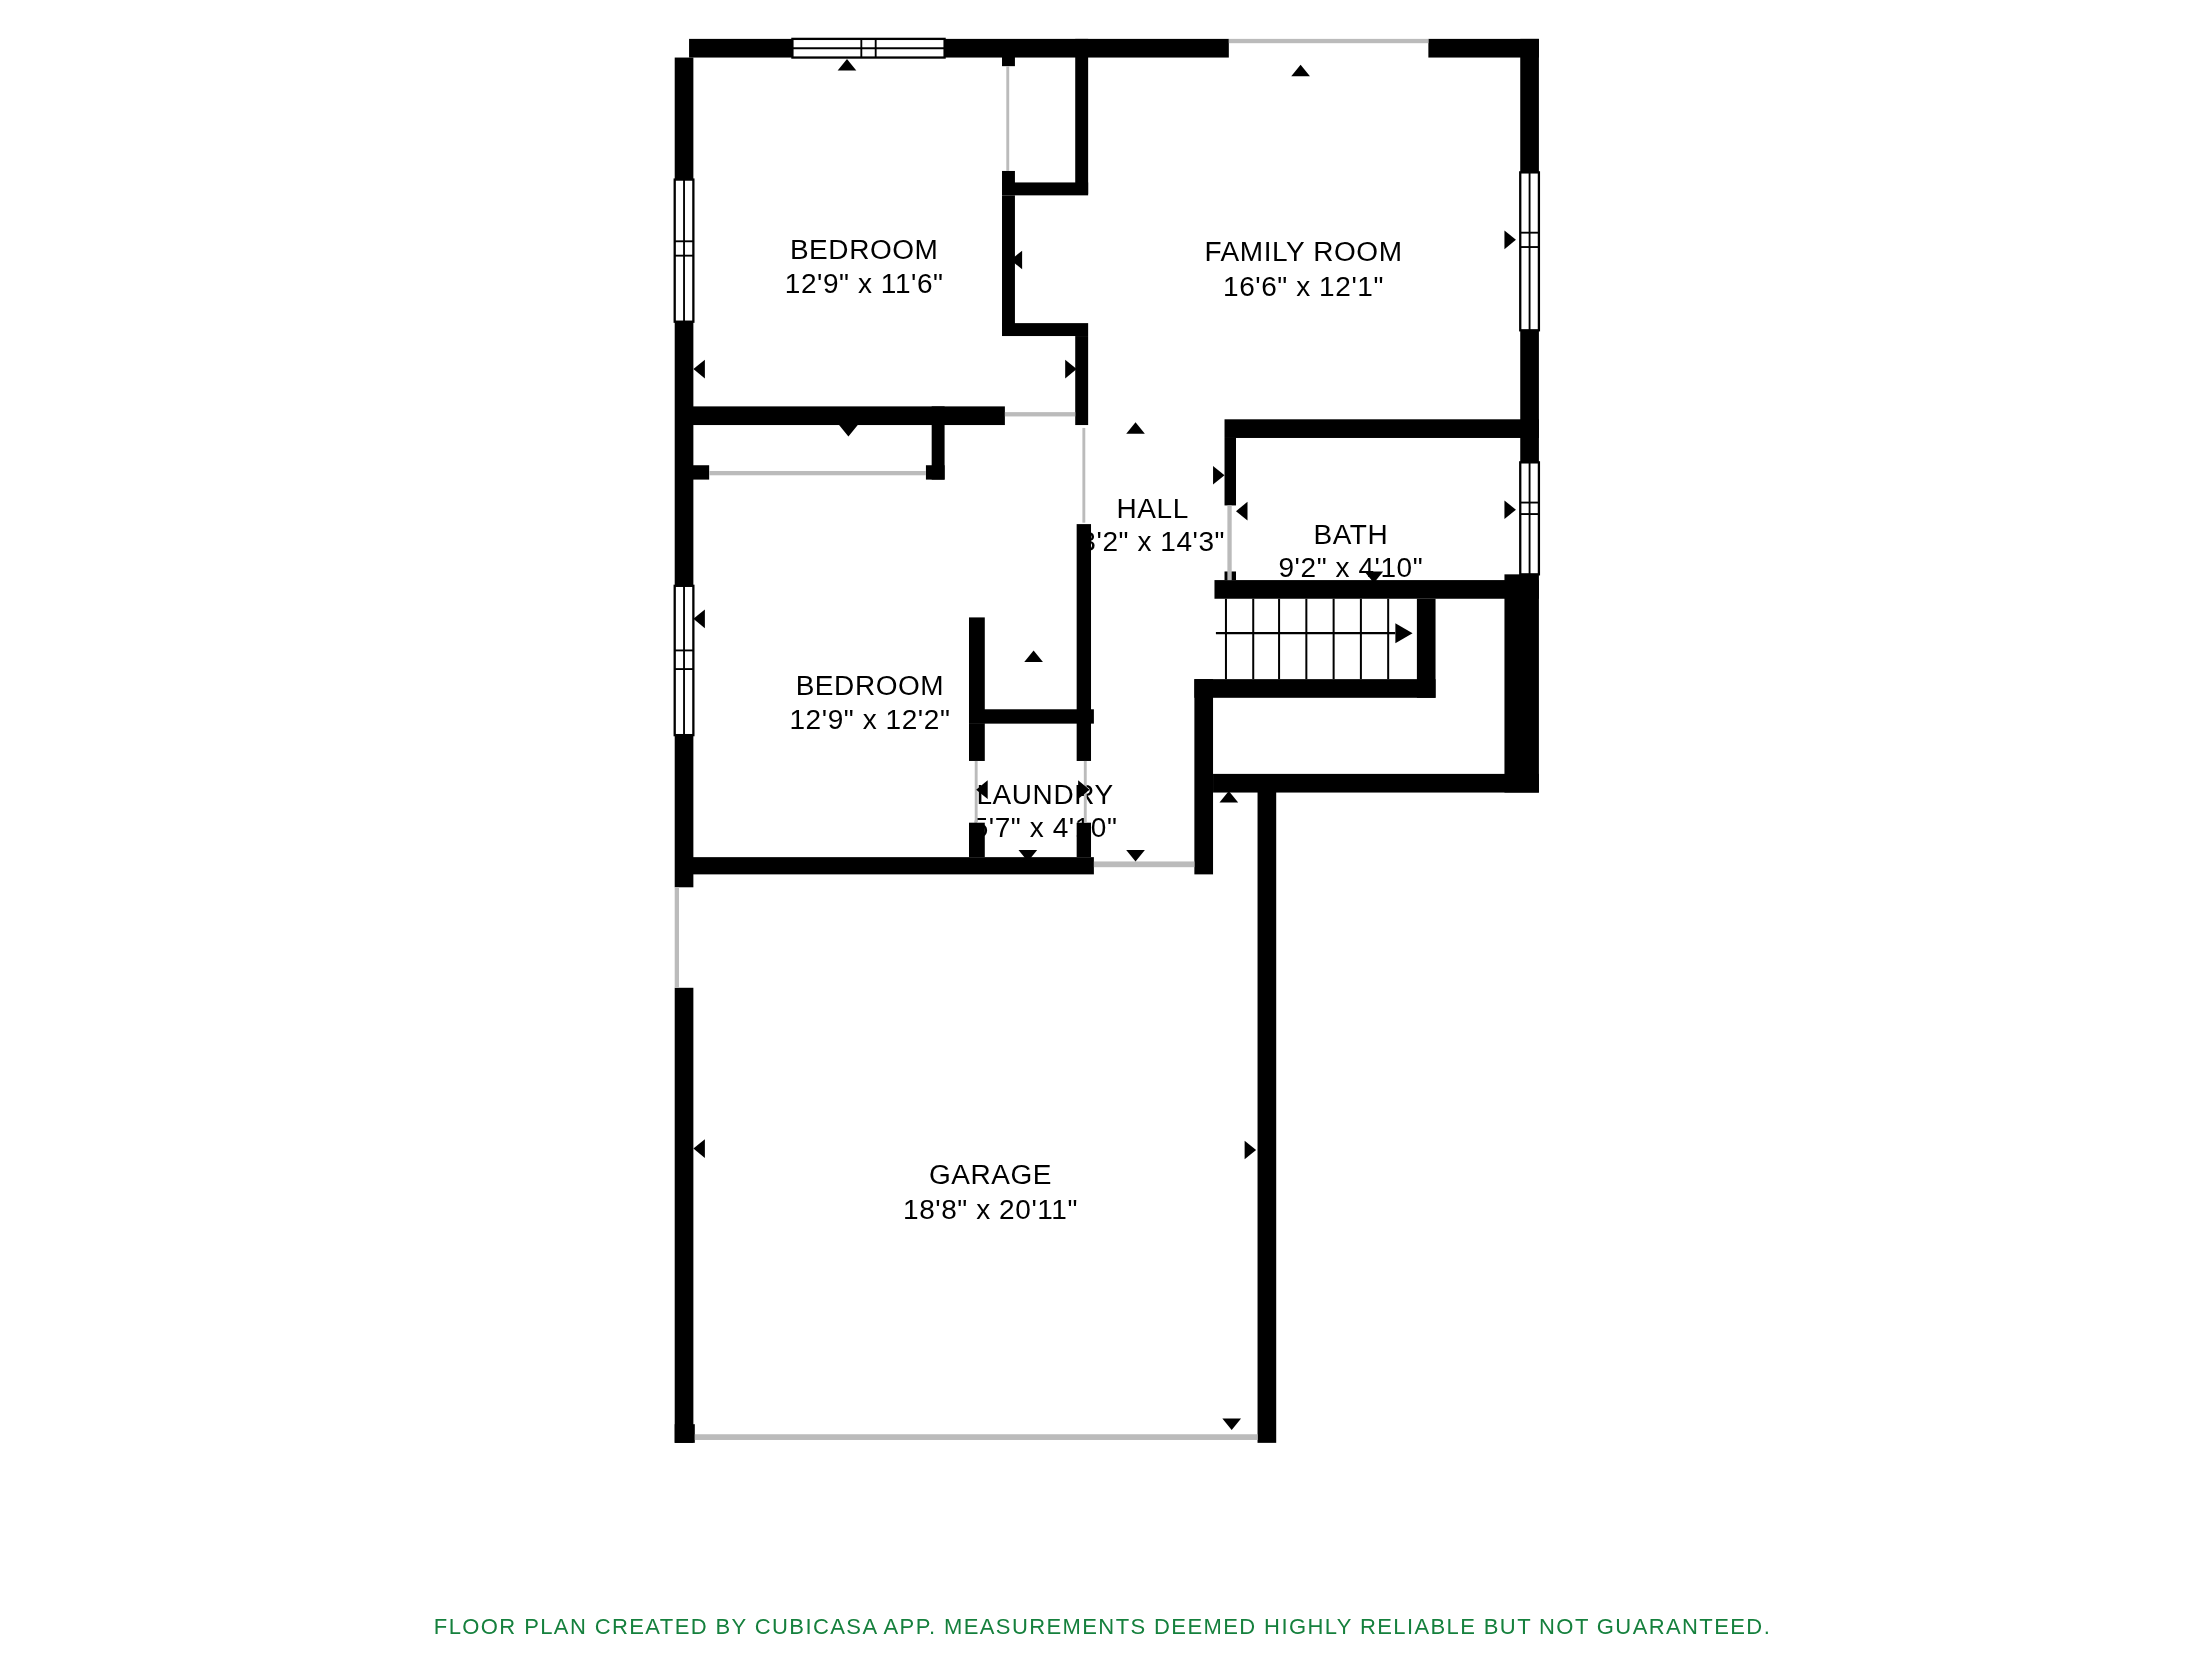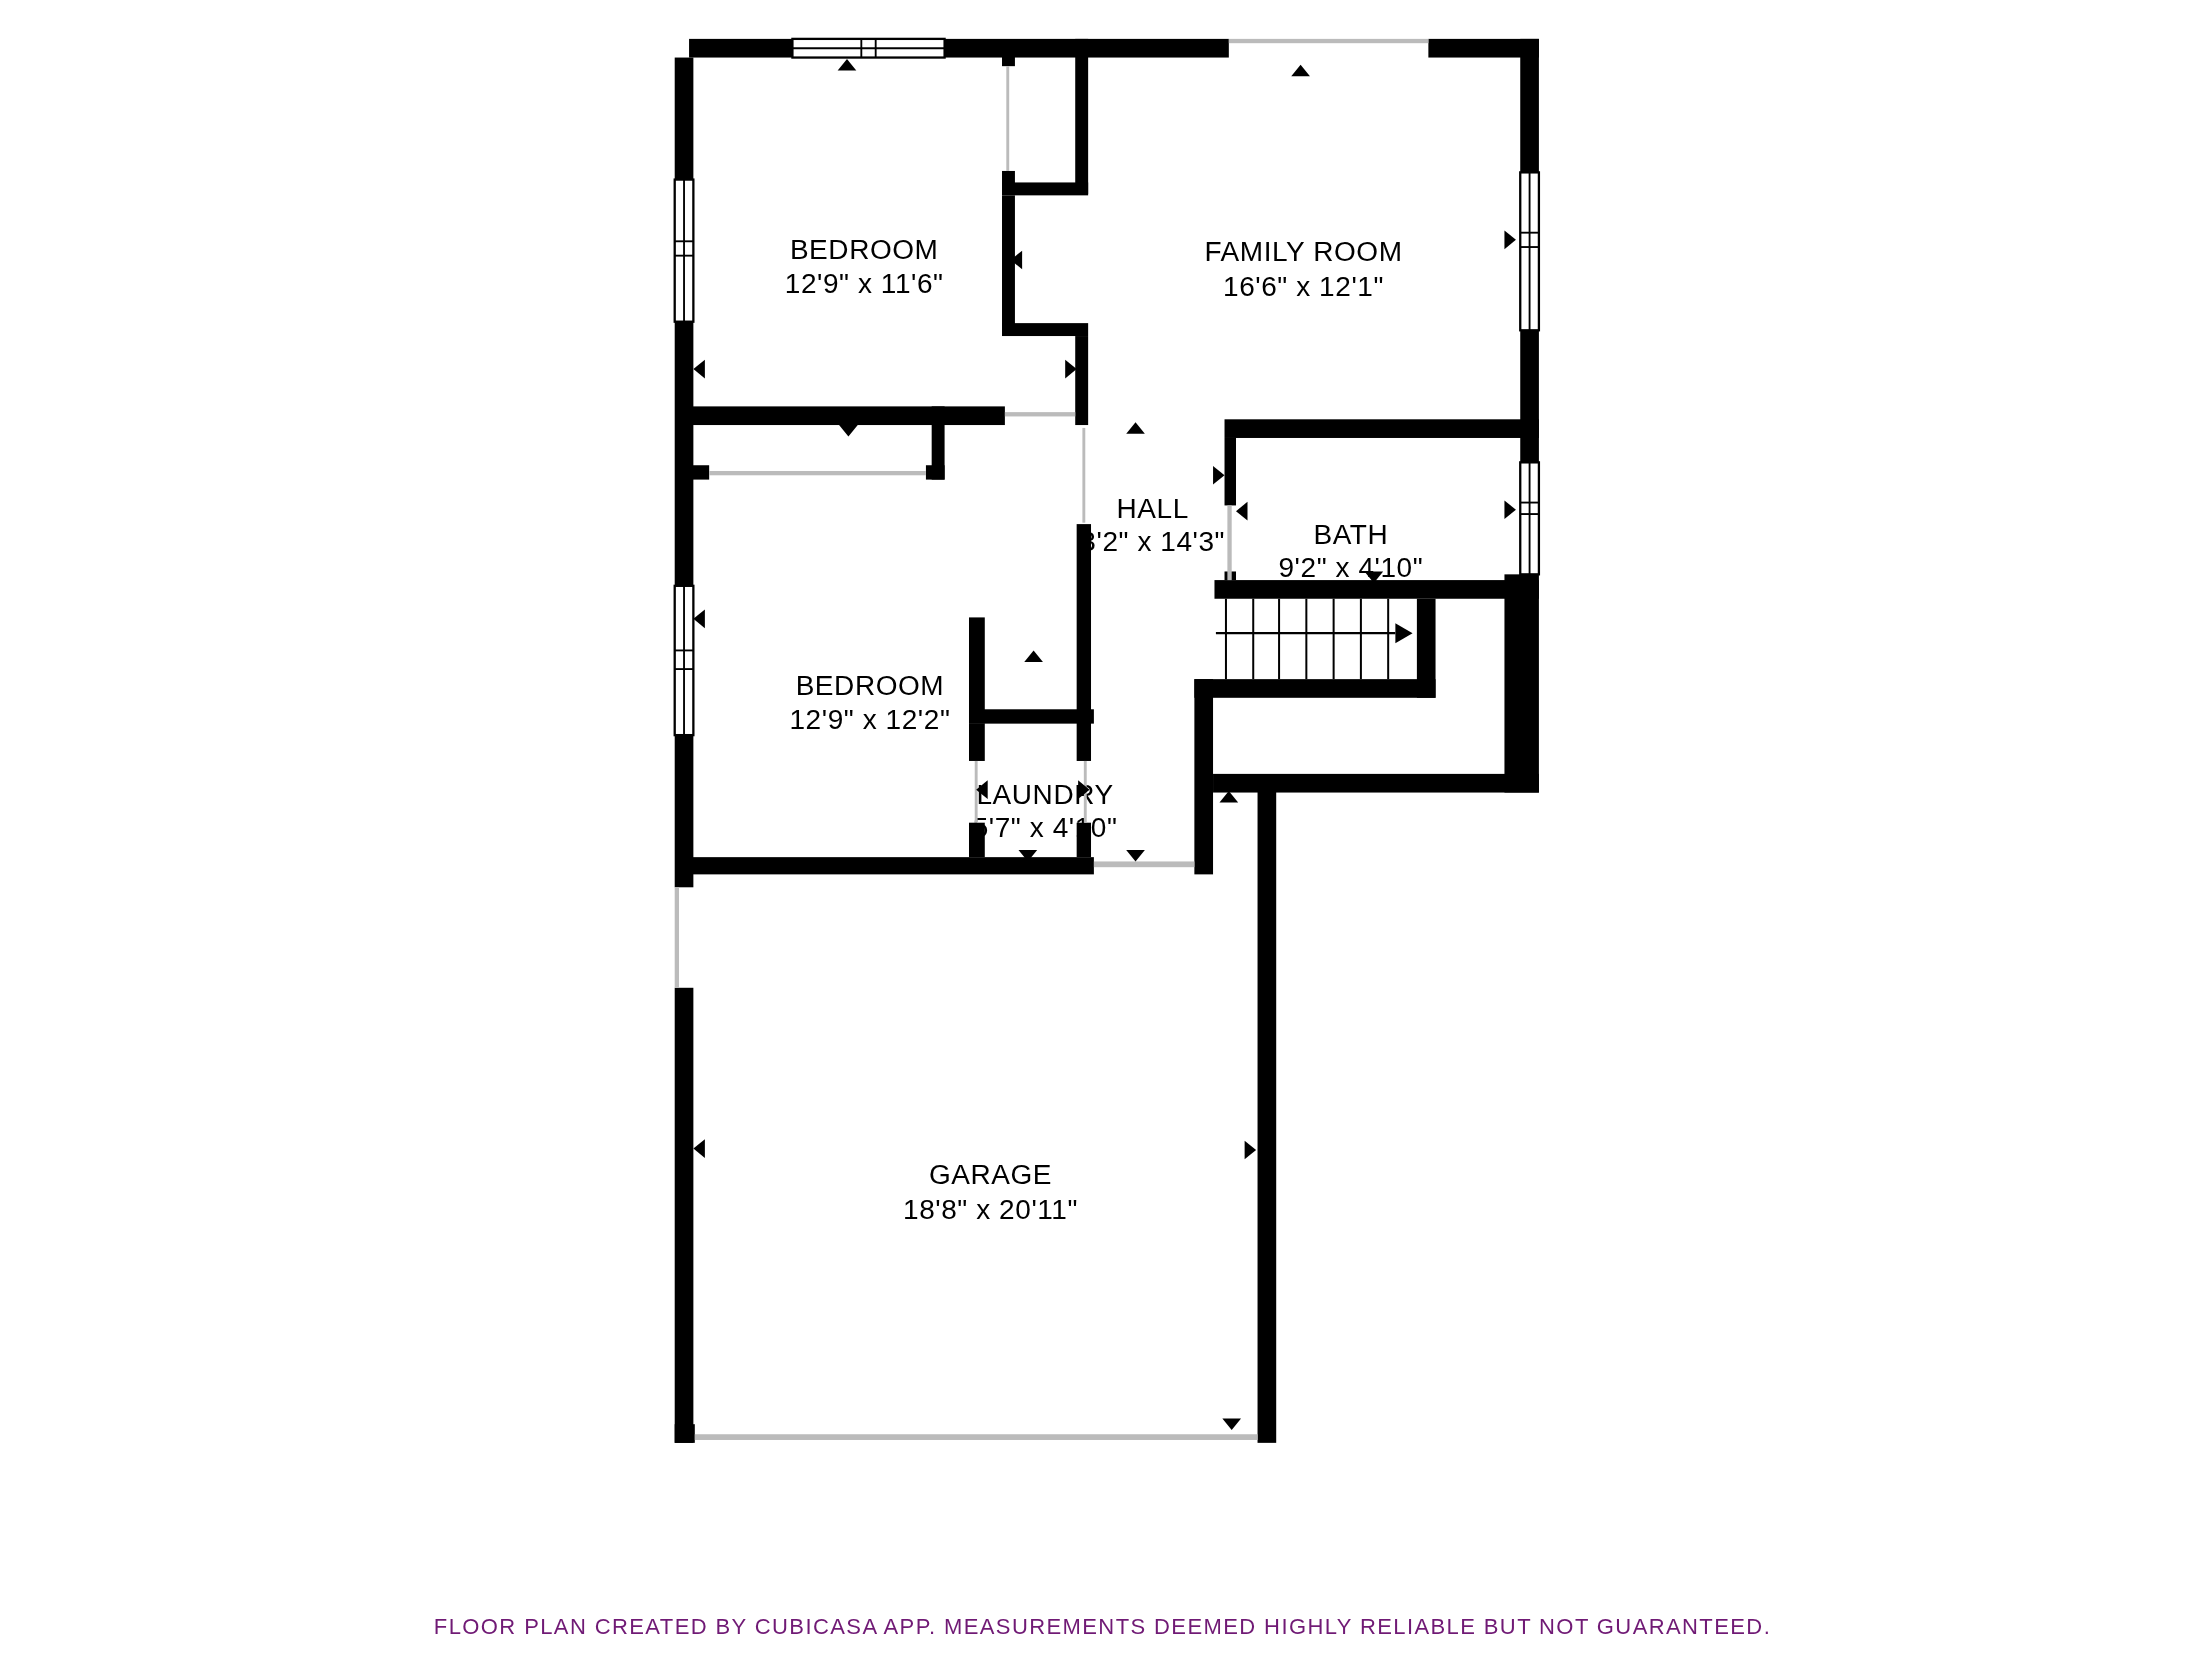--- a/index.html
+++ b/index.html
@@ -1,21 +1,21 @@
 <!DOCTYPE html>
 <html style="font-size:11.5px"><head>
 <meta charset="utf-8">
 <style>
   html,body{margin:0;padding:0;background:#ffffff;}
   body{width:2205px;height:1654px;position:relative;font-family:"Liberation Sans",sans-serif;}
   #plan-wrap{position:absolute;left:0;top:0;width:2205px;height:1211px;}
   svg{display:block;}
   .room-name,.room-dims{font-family:"Liberation Sans",sans-serif;fill:#000000;letter-spacing:0.4px;}
   #footer{position:absolute;left:0;top:1614px;width:2205px;text-align:center;
-          font-size:22px;color:#701a75;letter-spacing:1.4px;font-family:"Liberation Sans",sans-serif;}
+          font-size:22px;color:#15803d;letter-spacing:1.4px;font-family:"Liberation Sans",sans-serif;}
 </style>
 </head>
 <body>
 
 <div id="plan-wrap">
   <svg id="plan-svg" width="2205" height="1654" viewBox="0 0 1536 1152" xmlns="http://www.w3.org/2000/svg">
     <g id="g-labels">
         <text x="602" y="180" text-anchor="middle" font-size="19.5" class="room-name">BEDROOM</text>
         <text x="602" y="204" text-anchor="middle" font-size="19.5" class="room-dims">12'9" x 11'6"</text>
         <text x="908" y="182" text-anchor="middle" font-size="19.5" class="room-name">FAMILY ROOM</text>

